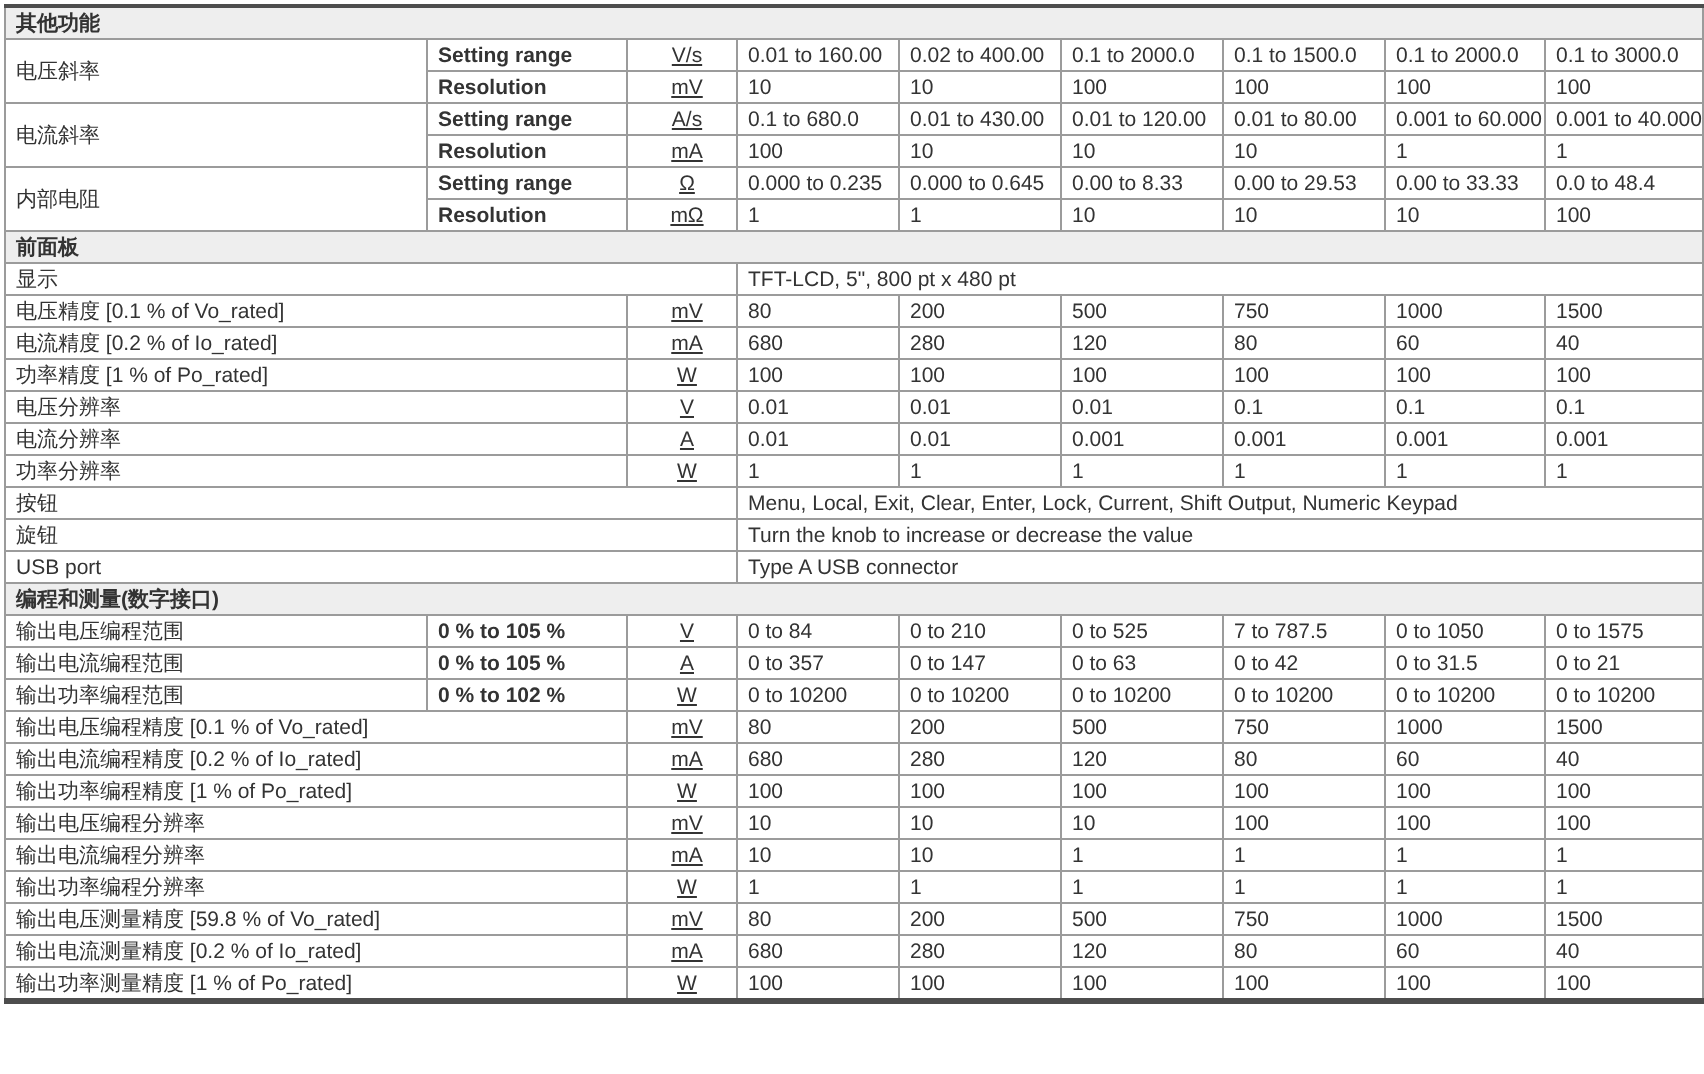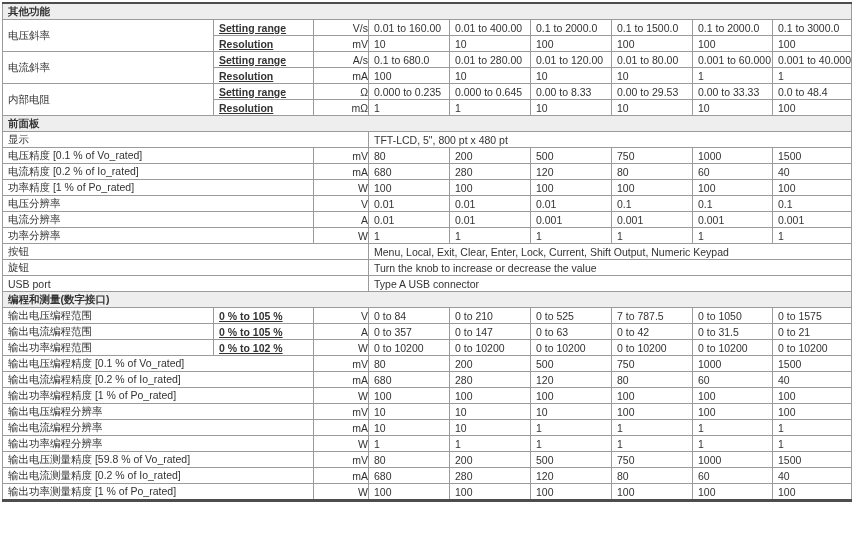--- a/index.html
+++ b/index.html
@@ -23,22 +23,22 @@
     overflow:hidden;white-space:nowrap;
     vertical-align:middle;
   }
   td.section{
     background:#eee;
     border-top:2px solid #4d4d4d;
     font-weight:bold;font-size:11px;color:#222;
     padding-left:7px;
   }
   td.lbl{font-weight:normal;color:#262626;font-size:10.8px;padding-left:7px;}
-  td.sub{font-weight:bold;color:#262626;font-size:10.5px;padding-left:7px;text-decoration:underline;}
-  td.unit{text-align:right;padding:0;color:#333;}
+  td.sub{font-weight:bold;color:#262626;font-size:10.5px;padding-left:7px;}
+  td.unit{text-align:center;padding:0;color:#333;text-decoration:underline;}
   td.val{color:#333;}
   td.valwide{color:#333;}
 </style>
 </head>
 <body>
 
 <table id="spec-table">
   <colgroup>
     <col style="width:211px">
     <col style="width:100px">
@@ -52,42 +52,42 @@
   </colgroup>
   <tbody id="spec-body">
       <tr>
         <td class="section" colspan="9">其他功能</td>
       </tr>
       <tr>
         <td class="lbl" rowspan="2">电压斜率</td>
         <td class="sub">Setting range</td>
         <td class="unit">V/s</td>
         <td class="val">0.01 to 160.00</td>
-        <td class="val">0.01 to 400.00</td>
+        <td class="val">0.02 to 400.00</td>
         <td class="val">0.1 to 2000.0</td>
         <td class="val">0.1 to 1500.0</td>
         <td class="val">0.1 to 2000.0</td>
         <td class="val">0.1 to 3000.0</td>
       </tr>
       <tr>
         <td class="sub">Resolution</td>
         <td class="unit">mV</td>
         <td class="val">10</td>
         <td class="val">10</td>
         <td class="val">100</td>
         <td class="val">100</td>
         <td class="val">100</td>
         <td class="val">100</td>
       </tr>
       <tr>
         <td class="lbl" rowspan="2">电流斜率</td>
         <td class="sub">Setting range</td>
         <td class="unit">A/s</td>
         <td class="val">0.1 to 680.0</td>
-        <td class="val">0.01 to 280.00</td>
+        <td class="val">0.01 to 430.00</td>
         <td class="val">0.01 to 120.00</td>
         <td class="val">0.01 to 80.00</td>
         <td class="val">0.001 to 60.000</td>
         <td class="val">0.001 to 40.000</td>
       </tr>
       <tr>
         <td class="sub">Resolution</td>
         <td class="unit">mA</td>
         <td class="val">100</td>
         <td class="val">10</td>

